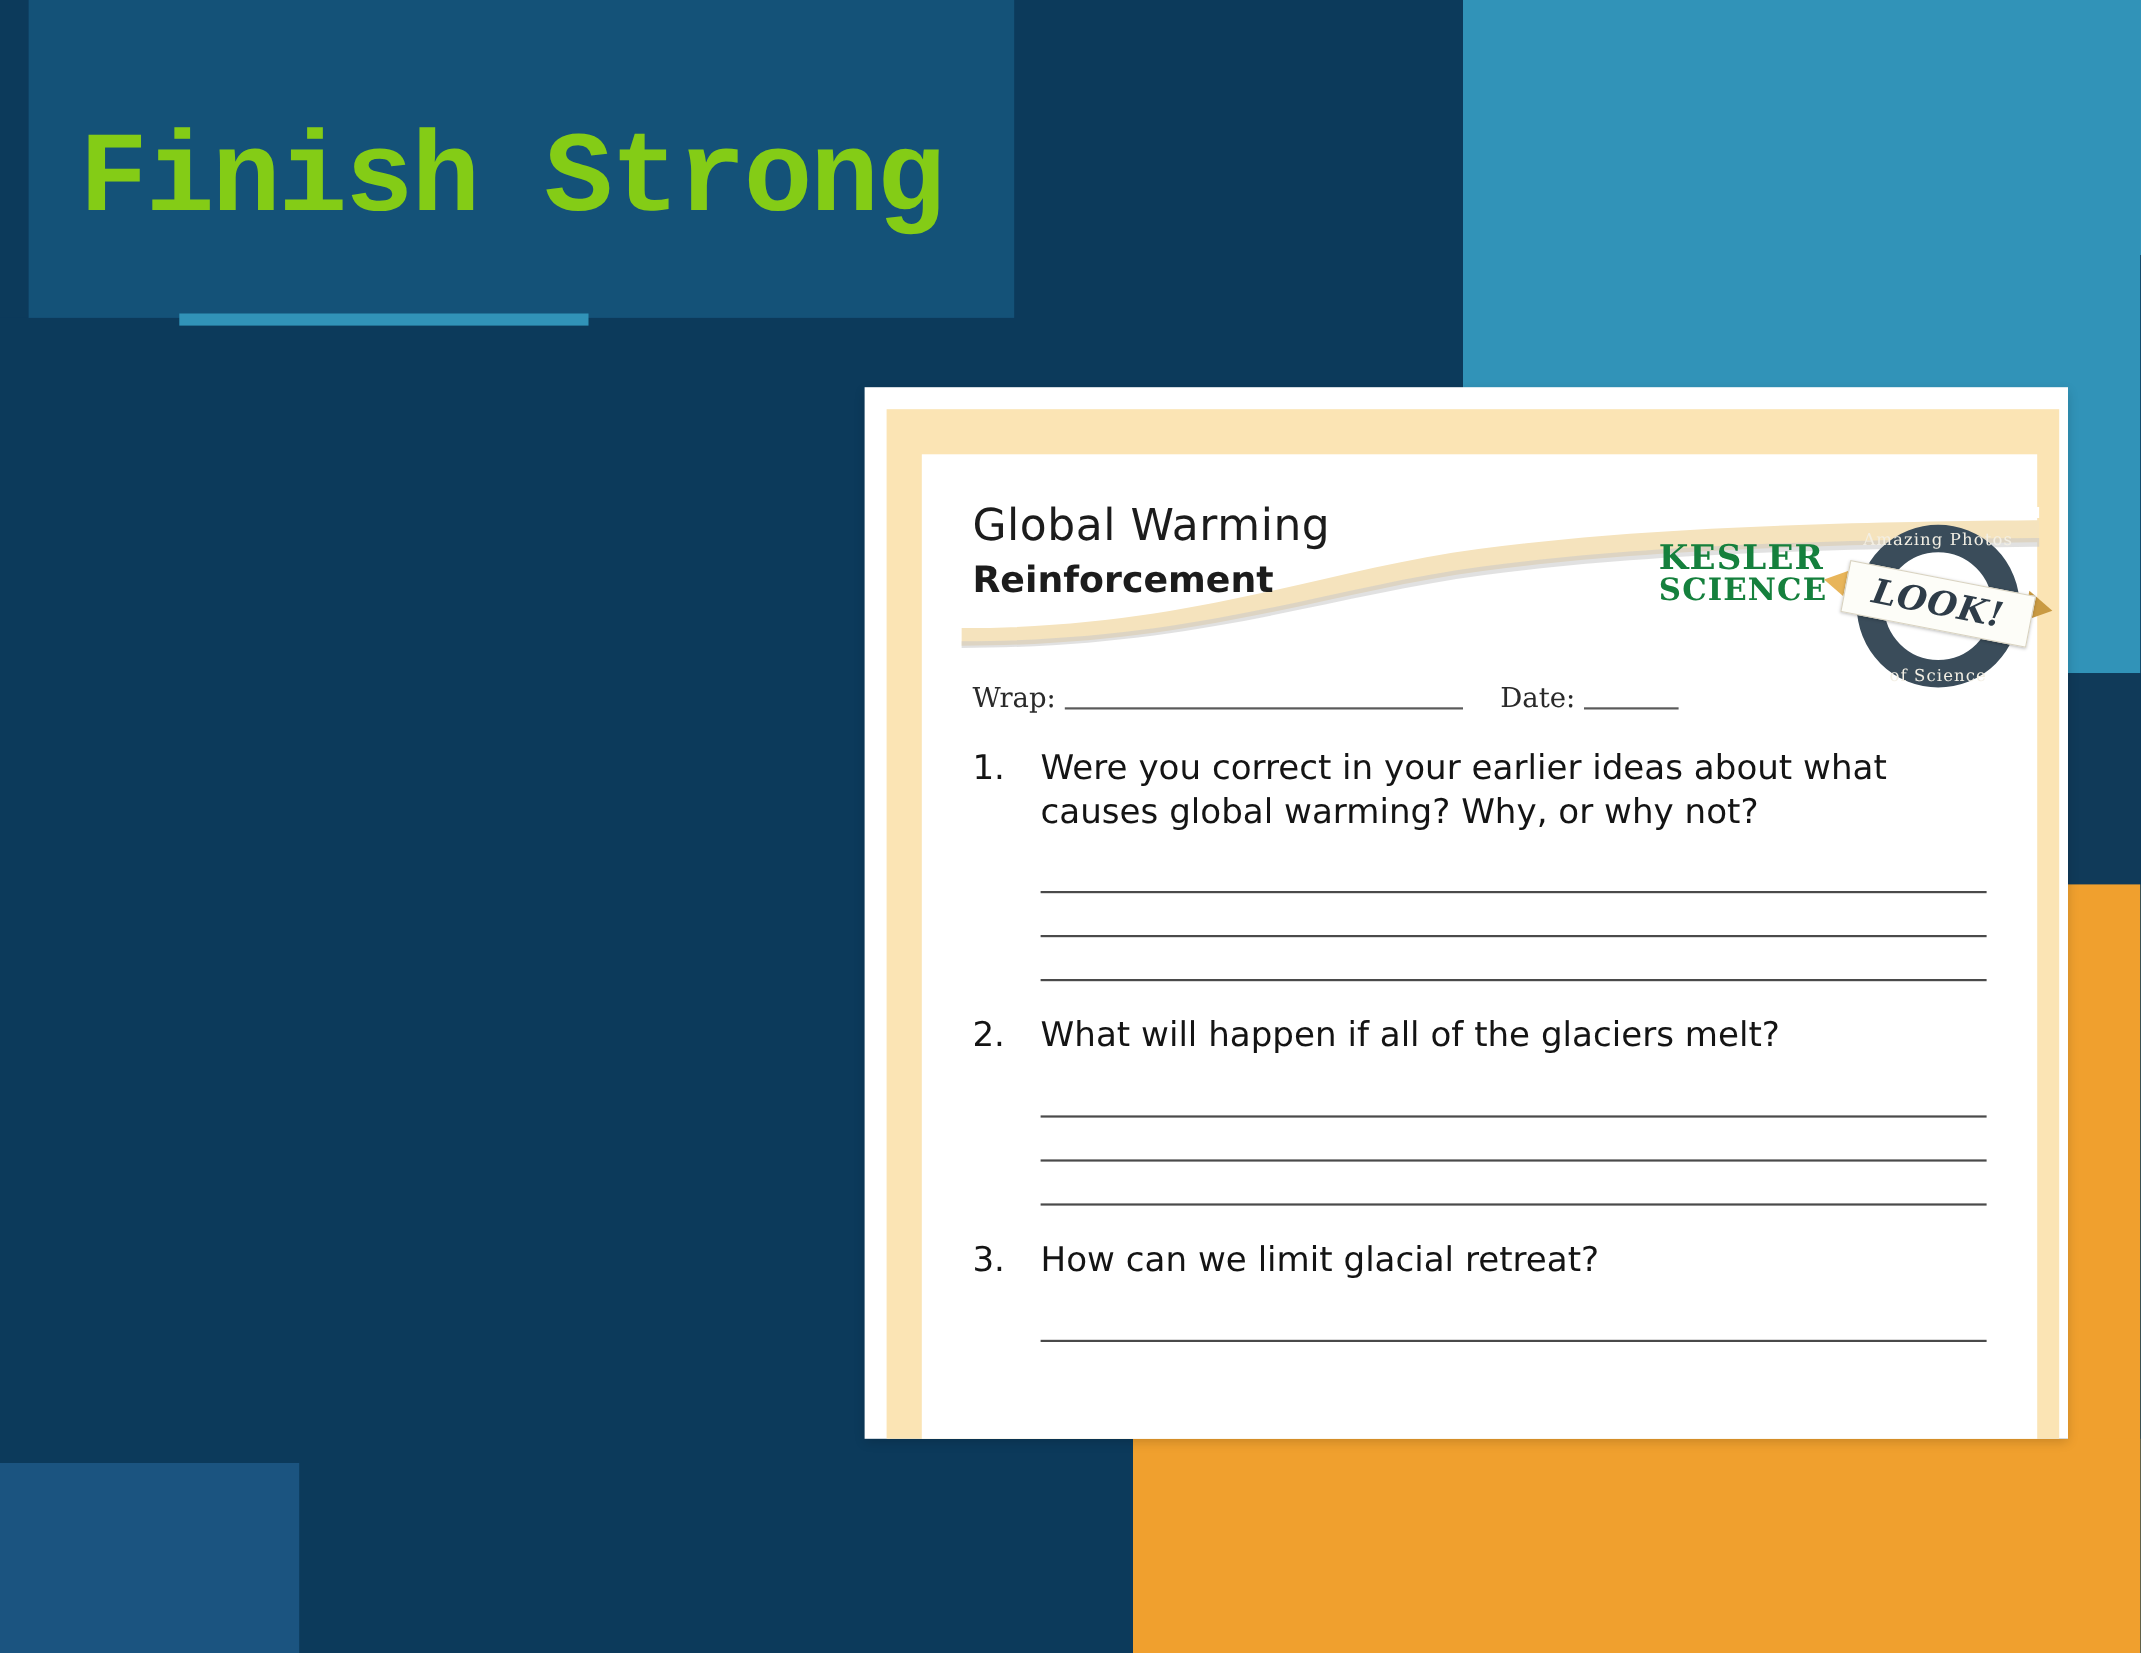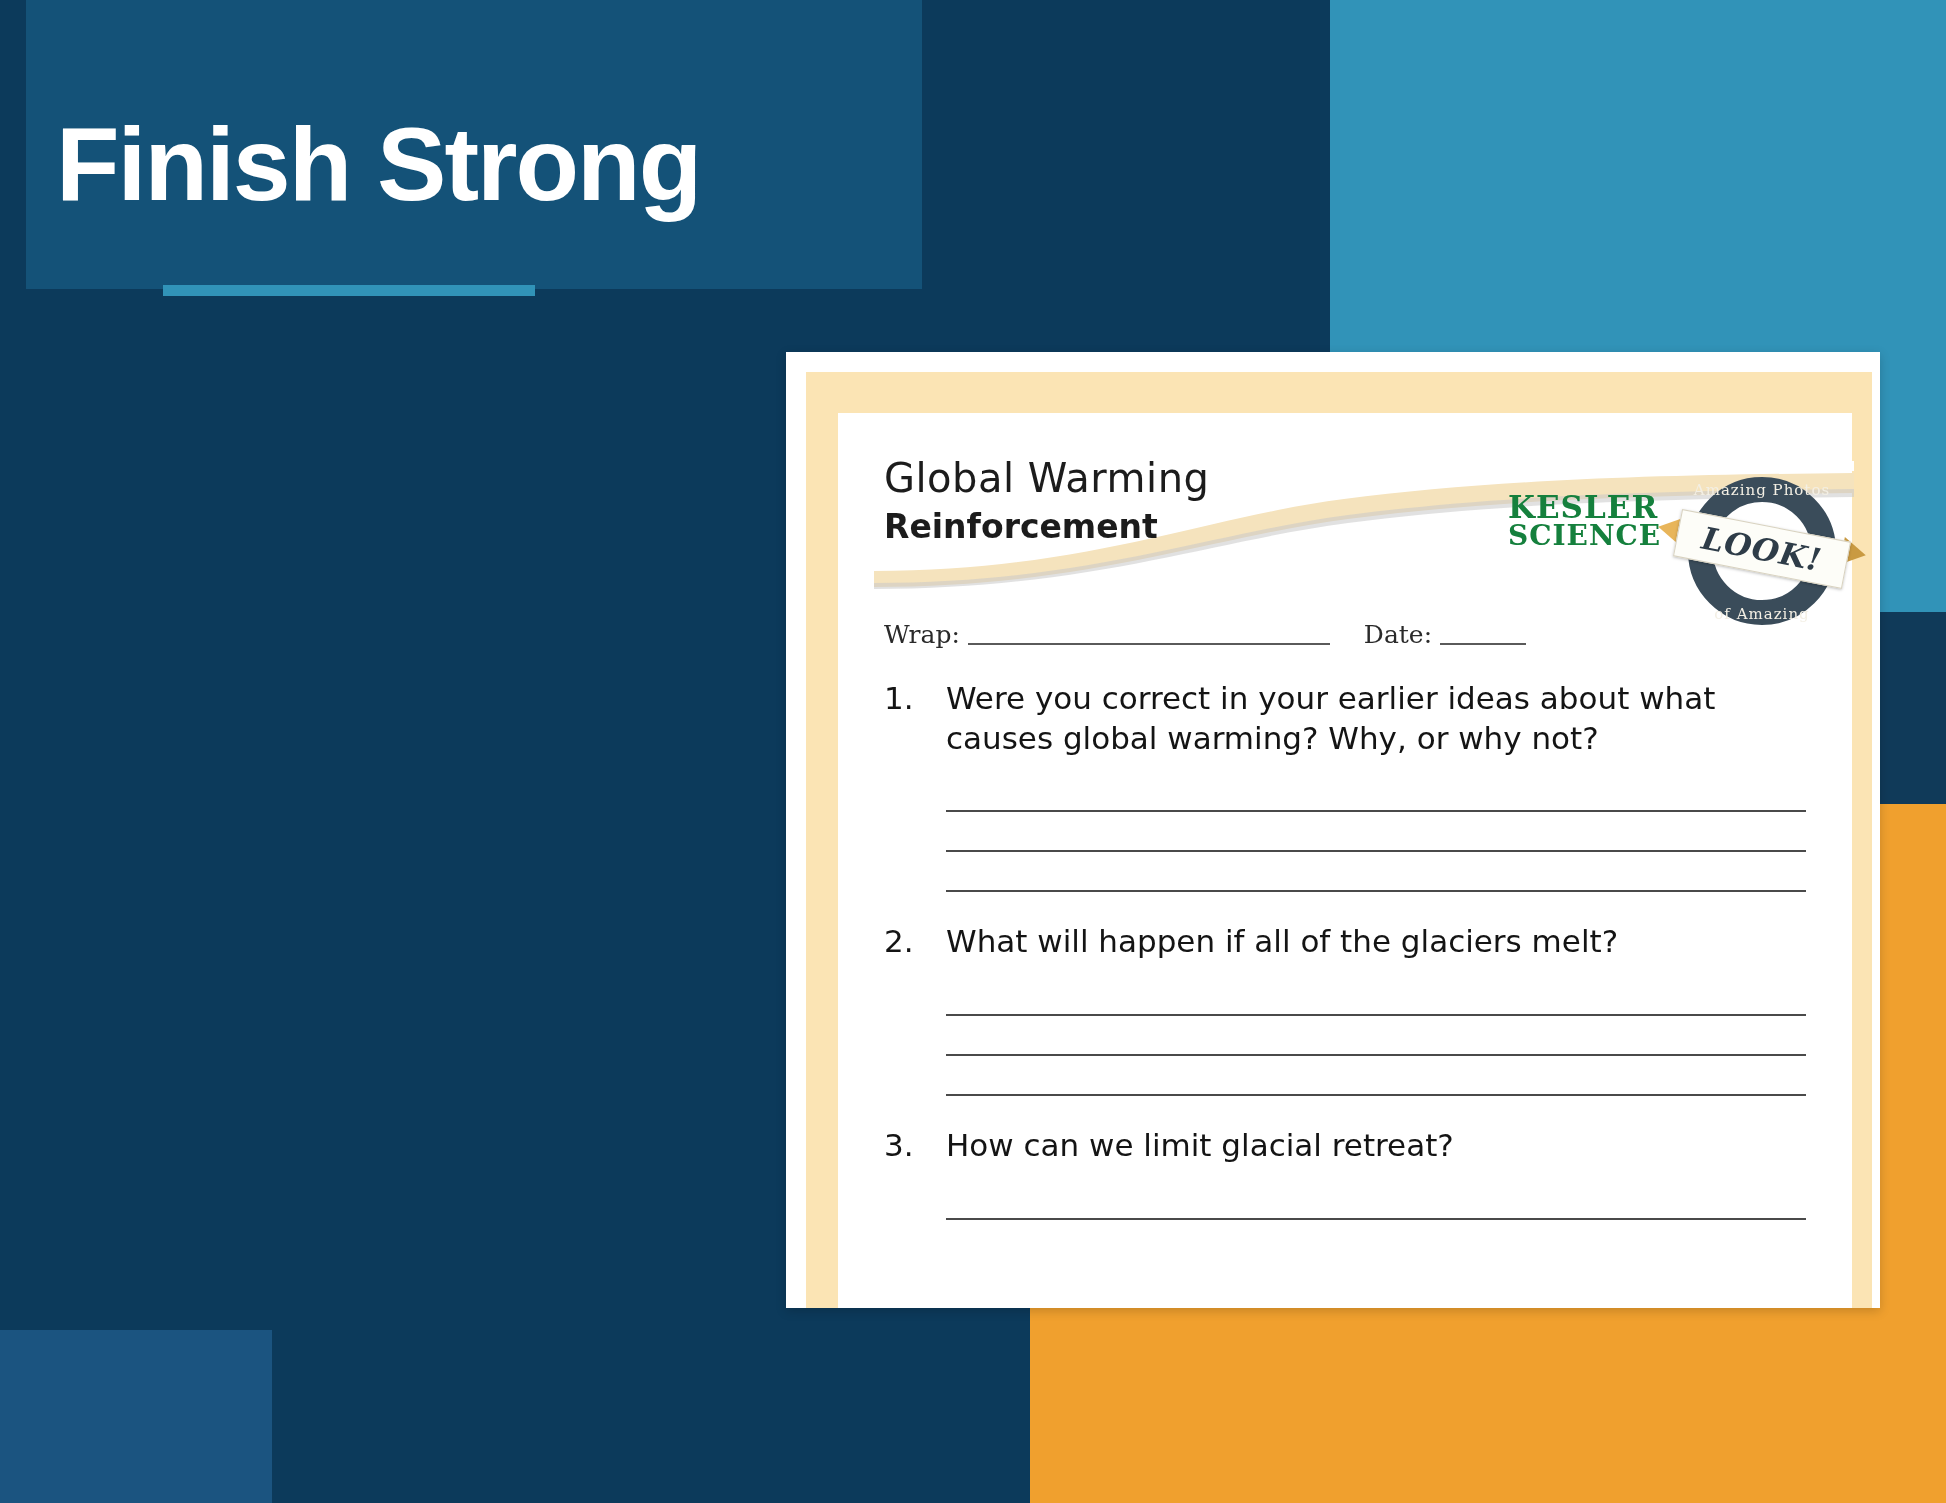--- a/index.html
+++ b/index.html
@@ -24,25 +24,25 @@
   #bg-navy-right  { left:1880px; top:612px; width:66px; height:192px; background:#103a59; }
   #bg-orange-right{ left:1880px; top:804px; width:66px; height:699px; background:#f0a02e; }
   #bg-orange-bottom{ left:1030px; top:1308px; width:916px; height:195px; background:#f0a02e; }
   #bg-blue-bottom { left:0px; top:1330px; width:272px; height:173px; background:#1b5480; }
   #bg-title-panel { left:26px; top:0px; width:896px; height:289px; background:#145278; }
   #bg-left-strip  { left:0px; top:0px; width:26px; height:289px; background:#0c3a5b; }
 
   
   #title {
     position: absolute;
-    left: 56px;
+    left: 72px;
     top: 110px;
     width: 880px;
-    color: #ffffff;
-    font-family: Liberation Sans, sans-serif;
+    color: #84cc16;
+    font-family: Liberation Mono, monospace;
     font-weight: 700;
     font-size: 104px;
     line-height: 1.05;
     letter-spacing: -2px;
     white-space: nowrap;
   }
   #title-underline {
     position: absolute;
     left: 163px;
     top: 285px;
@@ -296,21 +296,21 @@
             <div id="ws-subtitle">Reinforcement</div>
 
             <div id="kesler-logo">
               <span class="k1">KESLER</span>
               <span class="k2">SCIENCE</span>
             </div>
 
             <div id="look-badge">
               <div class="ring"></div>
               <div class="arc-top">Amazing Photos</div>
-              <div class="arc-bot">of Amazing</div>
+              <div class="arc-bot">of Science</div>
               <div class="tail-l"></div>
               <div class="tail-r"></div>
               <div class="ribbon">
                 <span>LOOK!</span>
               </div>
             </div>
           </div>
 
           <div id="ws-nameline">
             <span class="lbl">Wrap:</span>

